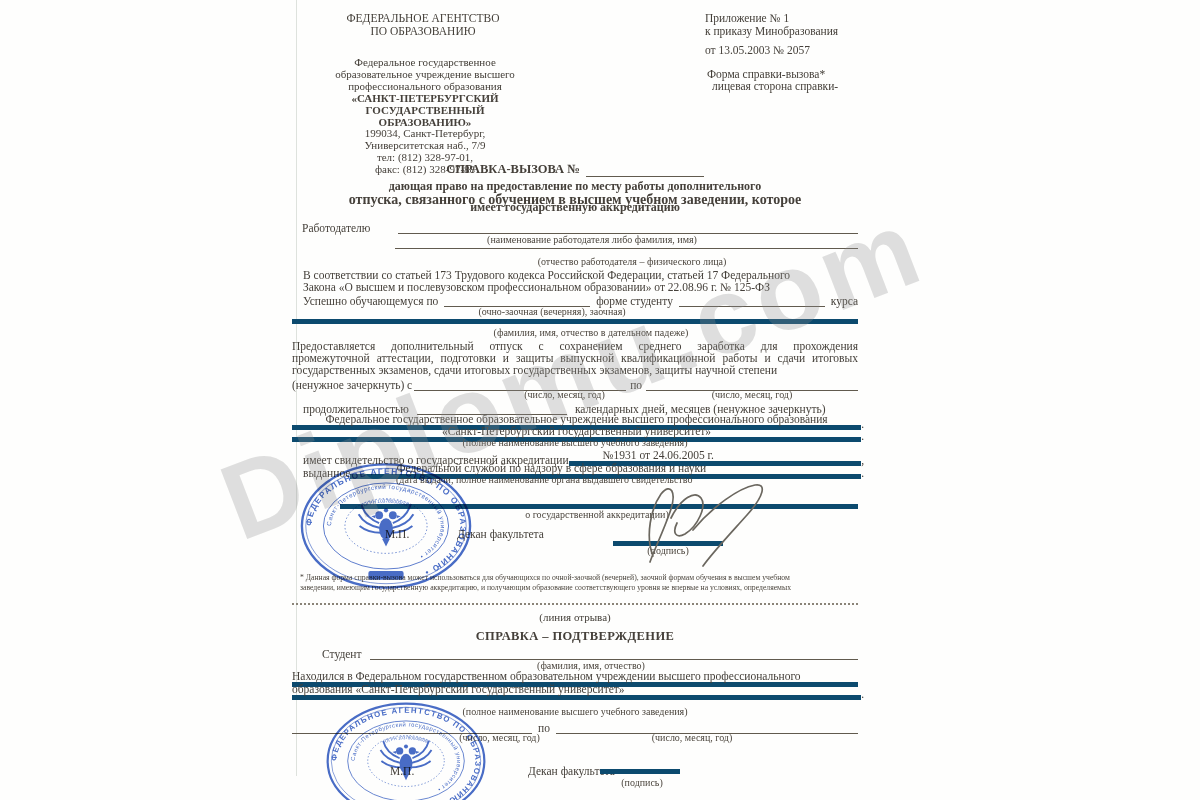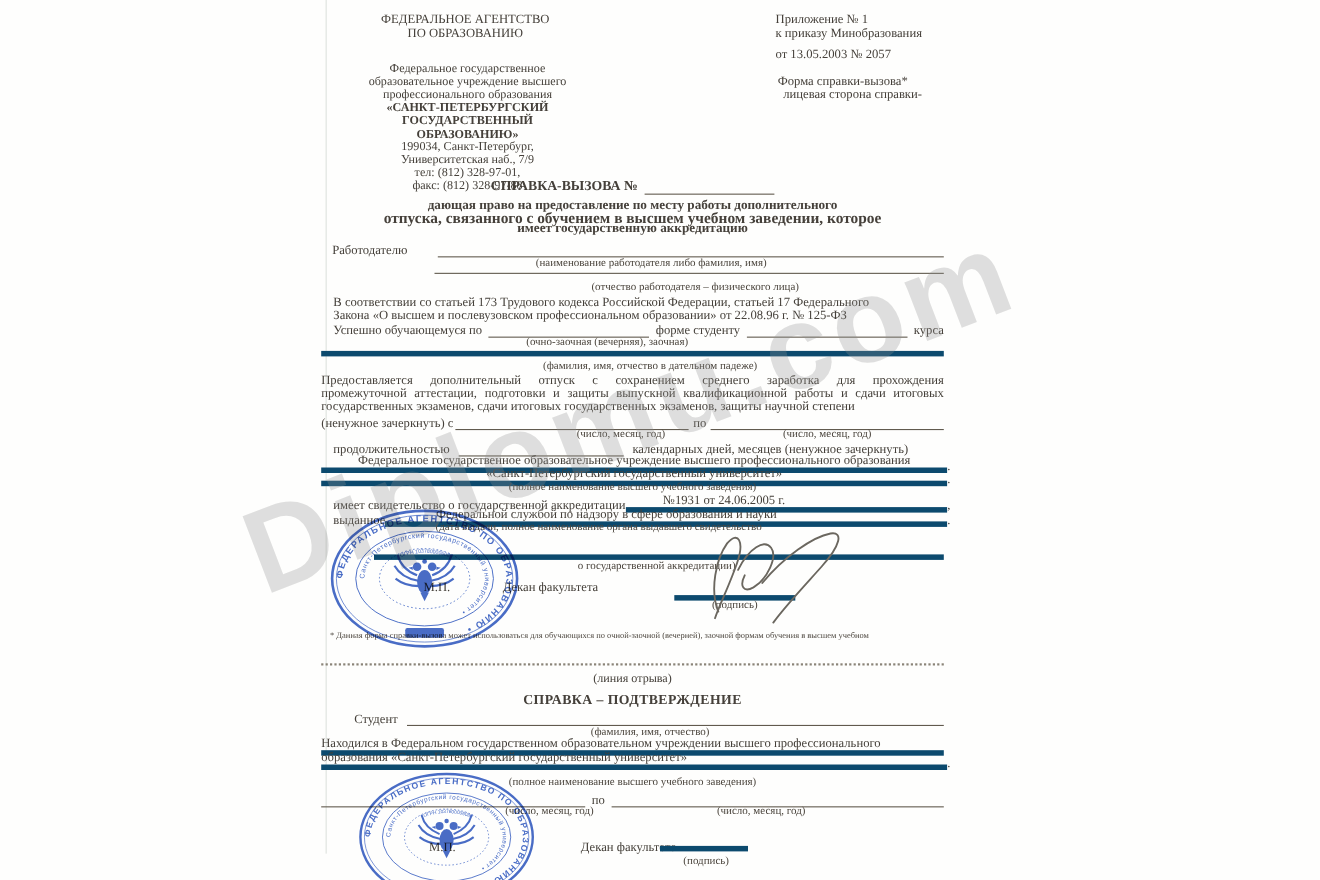--- a/index.html
+++ b/index.html
@@ -142,20 +142,21 @@
   <div class="abs u" style="left:48px;top:504px;width:518px;height:0"></div>
   <div class="abs c hint" style="left:200px;top:509px;width:210px">о государственной аккредитации)</div>
 
   <div class="abs" style="left:93px;top:528px">М.П.</div>
   <div class="abs" style="left:165px;top:528px">Декан факультета</div>
   <div class="abs u" style="left:321px;top:541px;width:110px;height:0"></div>
   <div class="abs c hint" style="left:323px;top:545px;width:106px">(подпись)</div>
 
   <div class="abs foot" style="left:8px;top:573px;width:562px">
     <div>* Данная форма справки-вызова может использоваться для обучающихся по очной-заочной (вечерней), заочной формам обучения в высшем учебном</div>
+    <div>заведении, имеющим государственную аккредитацию, и получающим образование соответствующего уровня не впервые на условиях, определяемых</div>
   </div>
 
   <div class="abs tear" style="left:0;top:603px;width:566px"></div>
   <div class="abs c" style="left:0;top:611px;width:566px;font-size:11px">(линия отрыва)</div>
 
   <div class="abs b c" style="left:0;top:629px;width:566px;font-size:12.5px;letter-spacing:.4px">СПРАВКА – ПОДТВЕРЖДЕНИЕ</div>
 
   <div class="abs row" style="left:30px;top:646px;width:536px">
     <span>Студент</span>
     <span class="blank" style="margin-left:8px"></span>

